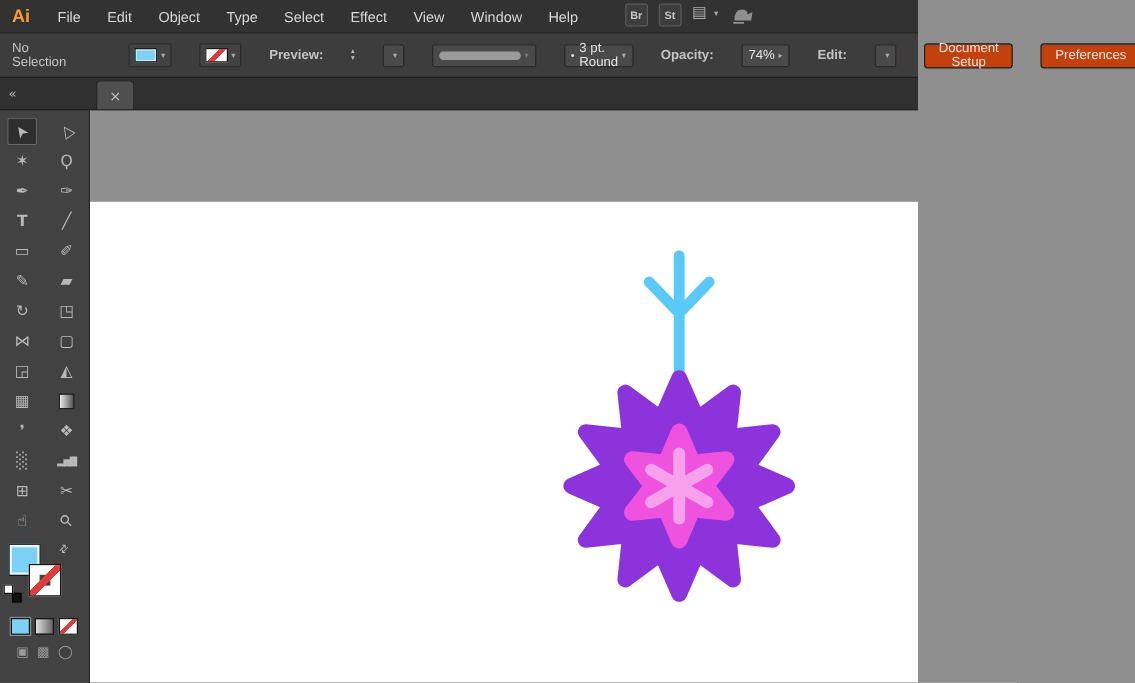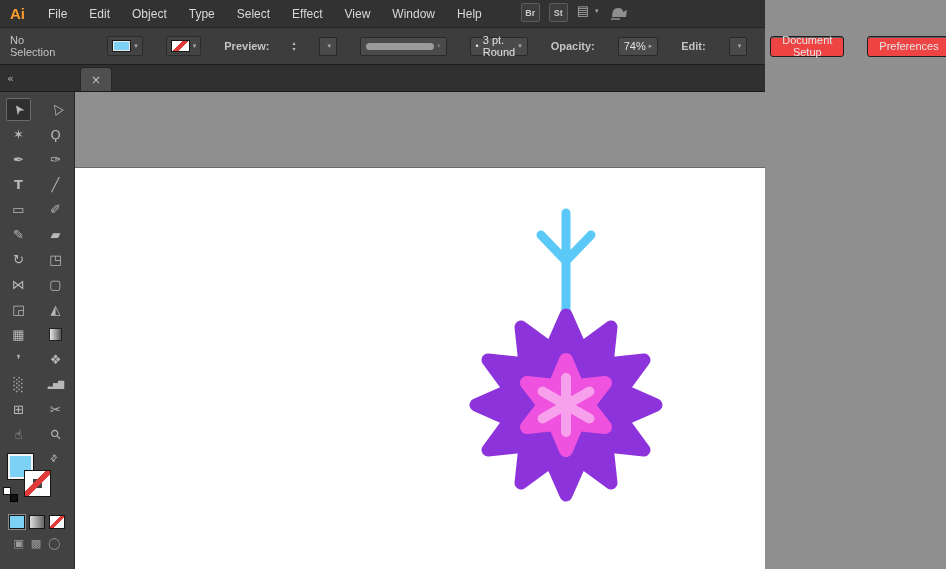--- a/index.html
+++ b/index.html
@@ -29,21 +29,21 @@
   .field { background:#4A4A4A; border:1px solid #292929; border-radius:2px; height:19px;
            display:flex; align-items:center; padding:0 5px; color:#E2E2E2; }
   .combo { display:flex; align-items:center; background:#434343; border:1px solid #2c2c2c;
            border-radius:2px; height:20px; padding:0 4px; }
   .cb-swatch { width:19px; height:12px; border:1px solid #1a1a1a; box-shadow:inset 0 0 0 1px #e8e8e8; display:inline-block; }
   .none-swatch { width:19px; height:12px; border:1px solid #1a1a1a; display:inline-block; background-color:#fff;
                  background-image:linear-gradient(135deg, transparent 40%, #E03A3A 40%, #E03A3A 60%, transparent 60%); }
   .stepper { display:flex; flex-direction:column; justify-content:center; line-height:6px; }
   .stepper span { font-family:"DejaVu Sans", sans-serif; font-size:6px; color:#BDBDBD; }
   .brush-preview { width:68px; height:7px; background:#9B9B9B; border-radius:4px; }
-  .btn { border:1px solid #1f1f1f; background:#ef4444; border-radius:3px; height:21px;
+  .btn { border:1px solid #1f1f1f; background:#c2410c; border-radius:3px; height:21px;
          padding:0 11px; display:flex; align-items:center; color:#E6E6E6;
          box-shadow:inset 0 1px 0 #5d5d5d; font-size:11px; }
   .push-right { margin-left:auto; }
 
   
   .tabbar { height:27px; background:#303030; display:flex; align-items:flex-end; border-bottom:1px solid #1b1b1b; }
   .collapse { width:80px; align-self:center; padding-left:7px; color:#B5B5B5; font-size:11px;
               font-family:"DejaVu Sans", sans-serif; }
   .tab { background:#4F4F4F; height:24px; display:flex; align-items:center; padding:0 10px;
          color:#E9E9E9; font-size:11px; border:1px solid #252525; border-bottom:none;

